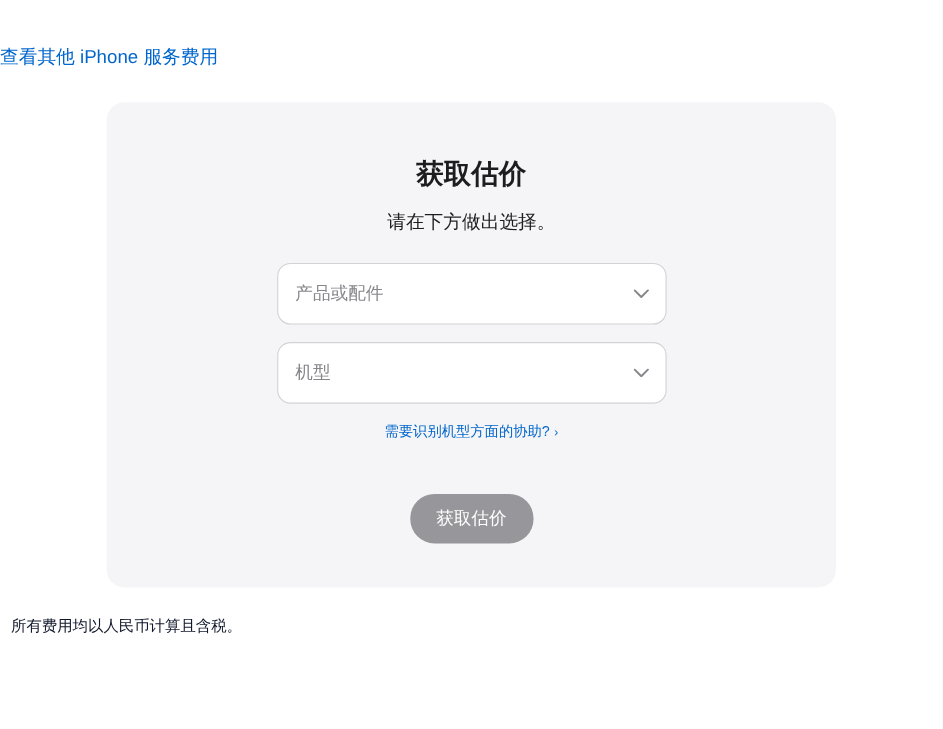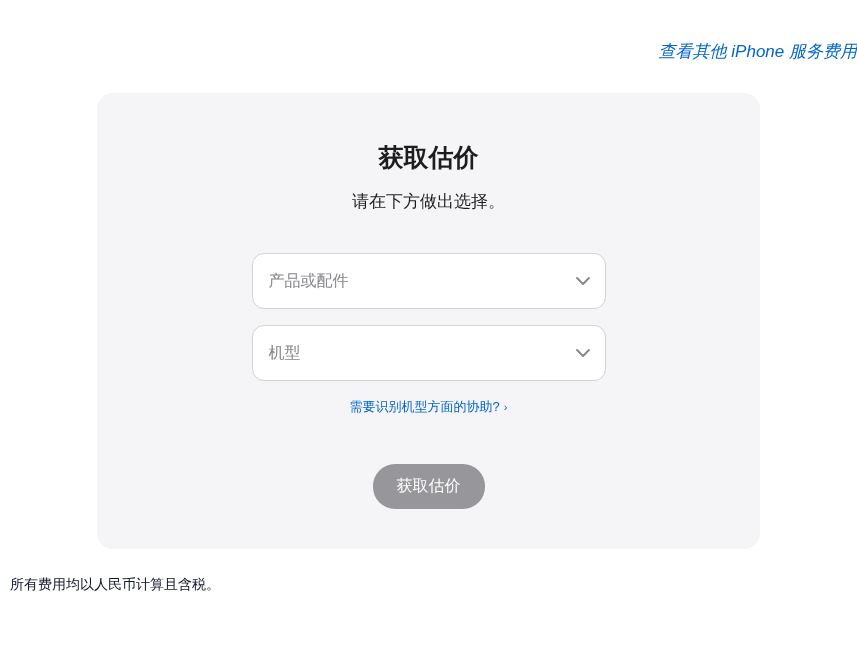--- a/index.html
+++ b/index.html
@@ -12,23 +12,22 @@
       background: #ffffff;
       width: 857px;
       height: 663px;
       overflow: hidden;
     }
     .page {
       width: 100%;
       padding: 0;
     }
     .top-link {
-      text-align: right;
+      text-align: left;
       padding: 40px 0 30px 0;
-      font-style: italic;
     }
     .top-link a {
       color: #0066cc;
       text-decoration: none;
       font-size: 17px;
     }
     .card {
       background: #f5f5f7;
       border-radius: 16px;
       width: 663px;
@@ -38,21 +37,21 @@
     }
     .card-title {
       font-size: 25px;
       font-weight: 600;
       color: #1d1d1f;
       margin-bottom: 16px;
     }
     .card-subtitle {
       font-size: 17px;
       color: #1d1d1f;
-      margin-bottom: 40px;
+      margin-bottom: 26px;
     }
     .select-wrapper {
       width: 354px;
       margin: 0 auto 16px auto;
       position: relative;
     }
     .select-box {
       width: 100%;
       height: 56px;
       background: #ffffff;

